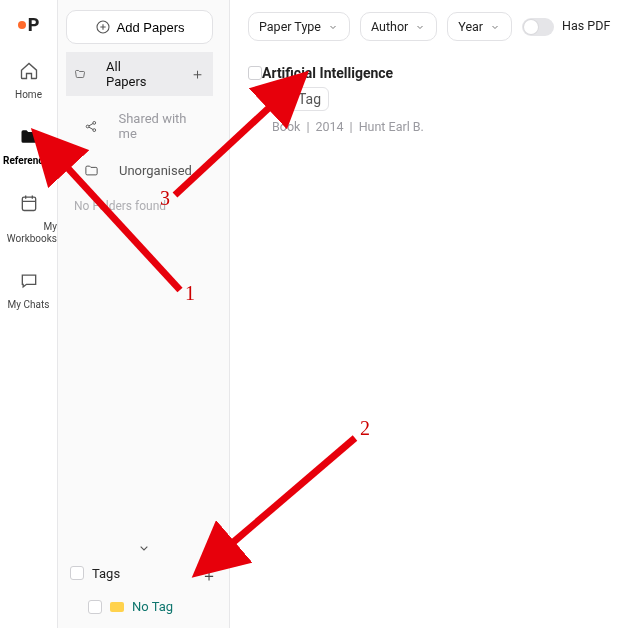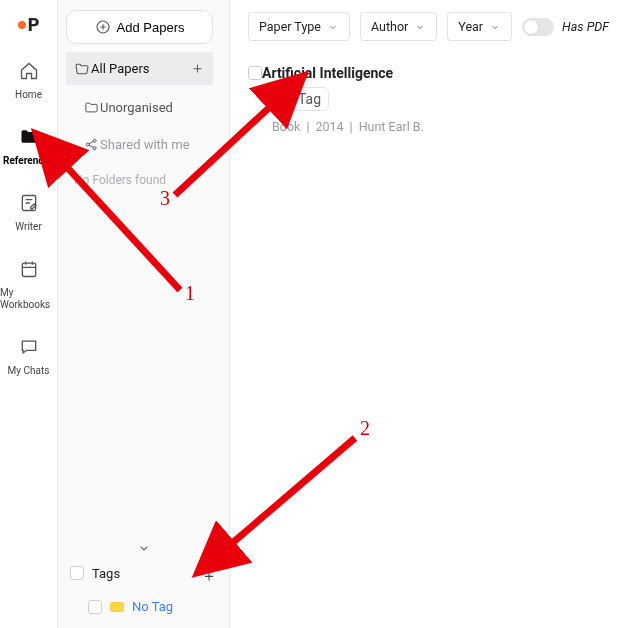--- a/index.html
+++ b/index.html
@@ -5,44 +5,44 @@
   * { box-sizing: border-box; margin: 0; padding: 0; }
   html, body { width: 638px; height: 628px; font-family: -apple-system, BlinkMacSystemFont, "Segoe UI", Roboto, Arial, sans-serif; font-size: 13px; color: #222; background:#fff; overflow:hidden; }
   .app { display:flex; width:100%; height:100%; }
   
   .rail { width:58px; background:#fff; border-right:1px solid #e7e7e9; display:flex; flex-direction:column; align-items:center; padding-top:8px; gap:10px; }
   .logo { display:flex; align-items:center; gap:2px; font-weight:800; font-size:18px; padding:6px 0;}
   .logo .dot{ width:8px;height:8px;border-radius:50%; background:#ff6a2b; display:inline-block;}
   .rail-item{ display:flex; flex-direction:column; align-items:center; gap:4px; width:100%; padding:6px 0; cursor:pointer; color:#444; }
   .rail-item.active{ color:#000; }
   .rail-icon{ width:28px;height:28px; display:flex; align-items:center;justify-content:center;}
-  .rail-label{ font-size:10px; line-height:12px; text-align:left; }
+  .rail-label{ font-size:10px; line-height:12px; text-align:right; }
   
   .panel { width:172px; background:#fafafa; border-right:1px solid #e7e7e9; display:flex; flex-direction:column; padding:10px 16px 10px 8px; gap:8px; position:relative;}
   .add-btn{ background:#fff; border:1px solid #e2e2e5; border-radius:10px; padding:8px 10px; display:flex; align-items:center; gap:6px; justify-content:center; font-size:13px; font-weight:500; cursor:pointer;}
   .add-btn svg{flex:none;}
-  .folder-row{ display:flex; align-items:center; gap:1px; padding:7px 8px; border-radius:0; color:#555; cursor:pointer;}
+  .folder-row{ display:flex; align-items:center; gap:20px; padding:7px 8px; border-radius:0; color:#555; cursor:pointer;}
   .folder-row.selected{ background:#ececee; color:#111;}
   .folder-row .spacer{flex:1;}
   .folder-row .plus{font-size:15px; color:#555;}
   .no-folders{ padding:6px 8px; color:#aeaeb2; font-size:12px;}
   .panel-bottom{ position:absolute; bottom:0; left:0; right:0; padding:8px; }
   .collapse-row{display:flex; justify-content:center; padding:2px 0 4px;}
   .tags-head{display:flex; gap:8px; padding:6px 4px;}
   .tags-head .plus{margin-left:auto; font-size:16px; color:#444; cursor:pointer;}
-  .tag-row{display:flex; align-items:center; gap:8px; padding:6px 4px 6px 22px; color:#3b82f6;}
+  .tag-row{display:flex; align-items:center; gap:8px; padding:6px 4px 6px 22px; color:#0f766e;}
   .chk{ width:14px;height:14px;border:1px solid #cfcfd3;border-radius:3px; background:#fff;}
   .tag-chip{ width:14px;height:10px;background:#ffd24d;border-radius:2px;}
   
   .main{ flex:1; background:#fff; padding:12px 12px 0 18px; }
   .filters{ display:flex; align-items:center; gap:10px; }
-  .pill{ border:1px solid #e2e2e5; border-radius:4px; padding:6px 10px; display:flex; align-items:center; gap:6px; font-size:12.5px; background:#fff; cursor:pointer;}
+  .pill{ border:1px solid #e2e2e5; border-radius:10px; padding:6px 10px; display:flex; align-items:center; gap:6px; font-size:12.5px; background:#fff; cursor:pointer;}
   .toggle{ width:32px;height:18px;border-radius:10px;background:#e5e5e8; position:relative;}
   .toggle::after{content:"";position:absolute;left:2px;top:2px;width:14px;height:14px;border-radius:50%;background:#fff;box-shadow:0 0 0 1px rgba(0,0,0,.05);}
-  .haspdf{display:flex;align-items:center;gap:8px;font-size:12.5px;color:#222;font-style:italic;}
+  .haspdf{display:flex;gap:8px;font-size:12.5px;color:#222;}
   .paper{ margin-top:24px; }
   .paper-head{display:flex;align-items:center;}
   .paper-title{font-weight:700; font-size:14px;}
   .tag-btn{ margin-left:24px; margin-top:6px; display:inline-flex; align-items:center; gap:4px; border:1px solid #e2e2e5; border-radius:6px; padding:2px 7px; font-size:14px; color:#555; cursor:pointer;}
   .meta{ margin-left:24px; margin-top:8px; color:#9a9aa0; font-size:12.5px;}
   .meta .sep{ margin:0 6px;}
   
   .overlay{position:absolute; inset:0; pointer-events:none;}
   .num{ font-family: Georgia, 'Times New Roman', serif; font-size:20px; fill:#c00; }
   
@@ -70,30 +70,20 @@
 
     <div class="rail-item active">
       <span class="rail-icon">
         <svg width="20" height="20" viewBox="0 0 24 24">
             <path fill="#111" d="M3 6a2 2 0 0 1 2-2h4l2 2h8a2 2 0 0 1 2 2v9a2 2 0 0 1-2 2H5a2 2 0 0 1-2-2z"></path>
           </svg>
       </span>
       <span class="rail-label" style="font-weight:700">References</span>
     </div>
 
-    <div class="rail-item">
-      <span class="rail-icon">
-        <svg width="20" height="20" viewBox="0 0 24 24">
-            <rect class="ic" x="4" y="3" width="16" height="18" rx="2"></rect>
-            <path class="ic" d="M8 8h8M8 12h5"></path>
-            <path class="ic" d="M14 17l4-4 2 2-4 4h-2z"></path>
-          </svg>
-      </span>
-      <span class="rail-label">Writer</span>
-    </div>
 
     <div class="rail-item">
       <span class="rail-icon">
         <svg width="20" height="20" viewBox="0 0 24 24">
             <rect class="ic" x="4" y="5" width="16" height="16" rx="2"></rect>
             <path class="ic" d="M8 3v4M16 3v4M4 10h16"></path>
           </svg>
       </span>
       <span class="rail-label">My Workbooks</span>
     </div>
@@ -117,39 +107,39 @@
       <span>Add Papers</span>
     </button>
 
     <div class="folder-row selected">
       <svg width="16" height="16" viewBox="0 0 24 24">
           <path class="ic" d="M3 7a2 2 0 0 1 2-2h4l2 2h8a2 2 0 0 1 2 2M3 7l1.5 10a2 2 0 0 0 2 2h11a2 2 0 0 0 2-2L21 9"></path>
         </svg>
       <span>All Papers</span>
       <span class="spacer"></span>
       <span class="plus">＋</span>
-    </div>
-
-    <div class="folder-row" style="padding-left:18px;">
-      <svg width="15" height="15" viewBox="0 0 24 24">
-          <path class="ic" d="M3 7a2 2 0 0 1 2-2h4l2 2h8a2 2 0 0 1 2 2v8a2 2 0 0 1-2 2H5a2 2 0 0 1-2-2z"></path>
-        </svg>
-      <span>Unorganised</span>
     </div>
 
     <div class="folder-row" style="padding-left:18px; color:#9a9aa0;">
       <svg width="15" height="15" viewBox="0 0 24 24">
           <circle class="ic" cx="6" cy="12" r="2.3"></circle>
           <circle class="ic" cx="17" cy="6" r="2.3"></circle>
           <circle class="ic" cx="17" cy="18" r="2.3"></circle>
           <path class="ic" d="M8 11l7-4M8 13l7 4"></path>
         </svg>
       <span>Shared with me</span>
     </div>
 
+    <div class="folder-row" style="padding-left:18px;">
+      <svg width="15" height="15" viewBox="0 0 24 24">
+          <path class="ic" d="M3 7a2 2 0 0 1 2-2h4l2 2h8a2 2 0 0 1 2 2v8a2 2 0 0 1-2 2H5a2 2 0 0 1-2-2z"></path>
+        </svg>
+      <span>Unorganised</span>
+    </div>
+
     <div class="no-folders">No Folders found</div>
 
     <div class="panel-bottom">
       <div class="collapse-row">
         <svg width="16" height="16" viewBox="0 0 24 24">
             <path class="ic" d="M7 10l5 5 5-5"></path>
           </svg>
       </div>
       <div class="tags-head">
         <span class="chk"></span>

